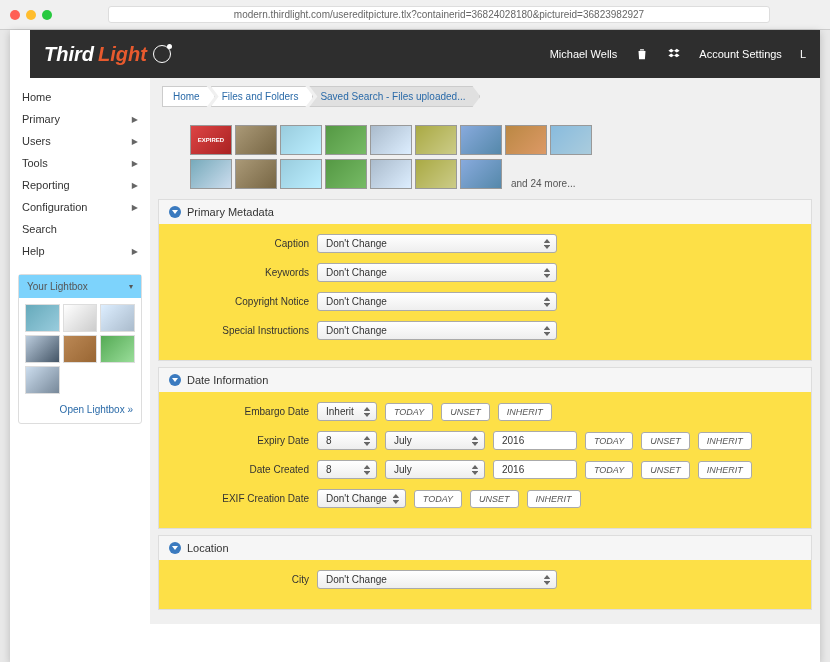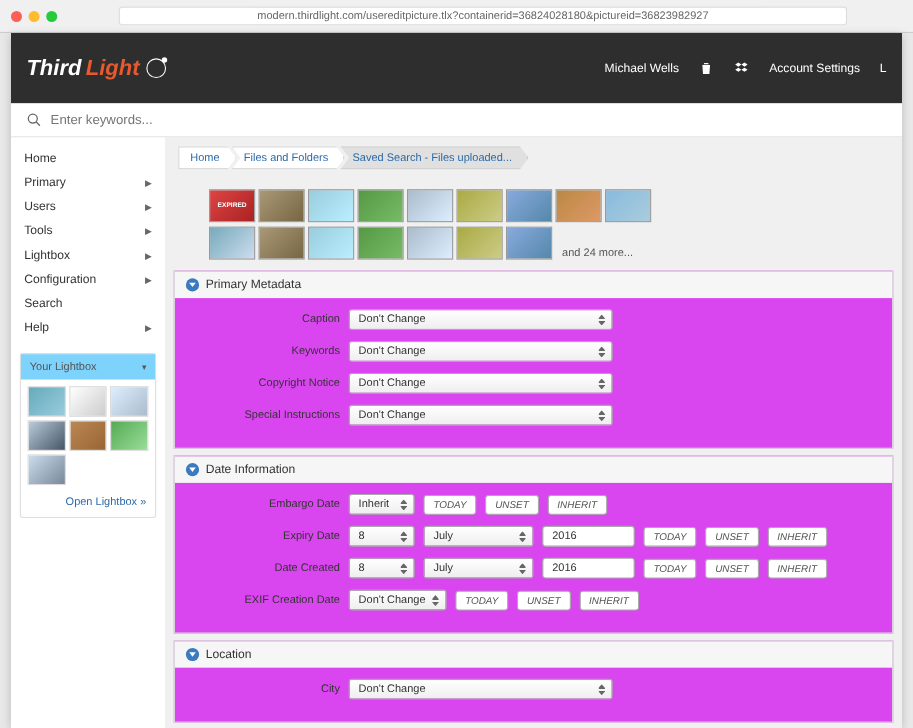--- a/index.html
+++ b/index.html
@@ -4,21 +4,21 @@
   <style>
     * { margin: 0; padding: 0; box-sizing: border-box; font-family: -apple-system, BlinkMacSystemFont, "Segoe UI", Helvetica, Arial, sans-serif; }
     body { background: #e8e8e8; width: 830px; height: 662px; overflow: hidden; }
     .browser-chrome { background: #f0f0f0; height: 30px; display: flex; align-items: center; padding: 0 10px; gap: 6px; border-bottom: 1px solid #ccc; }
     .traffic-light { width: 10px; height: 10px; border-radius: 50%; }
     .red { background: #ff5f56; }
     .yellow { background: #ffbd2e; }
     .green { background: #27c93f; }
     .url-bar { flex: 1; margin: 0 50px; font-size: 10px; color: #666; text-align: center; background: #fff; border: 1px solid #ddd; border-radius: 3px; padding: 2px 8px; }
     .app { background: #fff; margin: 0 10px; box-shadow: 0 2px 8px rgba(0,0,0,0.2); height: calc(100% - 30px); overflow: hidden; }
-    .topbar { background: #2e2e2e; height: 64px; display: flex; align-items: center; padding: 0 14px; color: #fff; }
+    .topbar { background: #2e2e2e; height: 48px; display: flex; align-items: center; padding: 0 14px; color: #fff; margin-left: 20px; }
     .logo { font-size: 20px; font-weight: 300; font-style: italic; display: flex; align-items: center; gap: 4px; }
     .logo-third { color: #fff; font-weight: 600; }
     .logo-light { color: #e85a2e; font-weight: 600; }
     .logo-icon { width: 18px; height: 18px; border: 1.5px solid #fff; border-radius: 50%; position: relative; margin-left: 2px; }
     .logo-icon::after { content: ''; position: absolute; width: 5px; height: 5px; background: #fff; border-radius: 50%; top: -2px; right: -2px; }
     .topbar-spacer { flex: 1; }
     .topbar-item { font-size: 11px; color: #fff; margin-left: 18px; display: flex; align-items: center; gap: 4px; cursor: pointer; }
     .topbar-icon { width: 14px; height: 14px; fill: #fff; }
     .search-bar { background: #fff; border-bottom: 1px solid #ddd; padding: 8px 14px; display: flex; align-items: center; gap: 8px; }
     .search-bar input { border: none; outline: none; font-size: 12px; flex: 1; color: #333; }
@@ -55,21 +55,21 @@
     .strip-thumb:nth-child(8) { background: linear-gradient(135deg, #b84, #d96); }
     .strip-thumb:nth-child(9) { background: linear-gradient(135deg, #8bd, #acd); }
     .strip-thumb:nth-child(10) { background: linear-gradient(135deg, #789, #456); }
     .strip-thumb:nth-child(11) { background: linear-gradient(135deg, #abc, #789); }
     .strip-thumb:nth-child(12) { background: linear-gradient(135deg, #f96, #c43); }
     .strip-thumb:nth-child(13) { background: linear-gradient(135deg, #ddd, #aaa); }
     .strip-thumb:nth-child(14) { background: linear-gradient(135deg, #8bd, #5ac); }
     .strip-thumb:nth-child(15) { background: linear-gradient(135deg, #234, #567); }
     .strip-thumb:nth-child(16) { background: linear-gradient(135deg, #bcd, #89a); }
     .more-label { font-size: 10px; color: #555; align-self: flex-end; margin-left: 6px; }
-    .section { margin: 6px 8px; background: #d946ef; border: 1px solid #ddd; }
+    .section { margin: 6px 8px; background: #fde047; border: 1px solid #ddd; }
     .section-header { background: #f6f6f6; padding: 6px 10px; font-size: 11px; color: #333; display: flex; align-items: center; gap: 6px; }
     .collapse-icon { width: 12px; height: 12px; background: #3a7abf; border-radius: 50%; position: relative; }
     .collapse-icon::after { content: ''; position: absolute; top: 4px; left: 3px; width: 0; height: 0; border-left: 3px solid transparent; border-right: 3px solid transparent; border-top: 4px solid #fff; }
     .form-rows { padding: 10px 20px; }
     .form-row { display: flex; align-items: center; margin-bottom: 10px; gap: 8px; }
     .form-label { width: 130px; text-align: right; font-size: 10px; color: #333; }
     .select-box { background: linear-gradient(#fff, #eee); border: 1px solid #aaa; border-radius: 3px; padding: 3px 18px 3px 8px; font-size: 10px; color: #333; min-width: 160px; position: relative; cursor: pointer; }
     .select-box.narrow { min-width: 60px; }
     .select-box.med { min-width: 100px; }
     .select-box::after { content: ''; position: absolute; right: 6px; top: 4px; width: 6px; height: 10px; background: linear-gradient(#666 40%, transparent 40%, transparent 60%, #666 60%); clip-path: polygon(0 35%, 50% 0, 100% 35%, 100% 65%, 50% 100%, 0 65%); }
@@ -110,47 +110,40 @@
         </svg>
     </div>
     <div class="topbar-item">
       <span>Account Settings</span>
     </div>
     <div class="topbar-item">
       <span>L</span>
     </div>
   </div>
 
-  <div class="search-bar">
-    <svg width="14" height="14" viewBox="0 0 24 24" fill="none" stroke="#666" stroke-width="2">
-        <circle cx="10" cy="10" r="7"></circle>
-        <line x1="15" y1="15" x2="21" y2="21"></line>
-      </svg>
-    <input type="text" placeholder="Enter keywords..." style="">
-  </div>
 
   <div class="layout">
     <div class="sidebar">
       <div class="nav-item">
           <span>Home</span>
         </div>
       <div class="nav-item">
           <span>Primary</span>
           <span class="chev">▶</span>
         </div>
       <div class="nav-item">
           <span>Users</span>
           <span class="chev">▶</span>
         </div>
       <div class="nav-item">
           <span>Tools</span>
           <span class="chev">▶</span>
         </div>
       <div class="nav-item">
-          <span>Lightbox</span>
+          <span>Reporting</span>
           <span class="chev">▶</span>
         </div>
       <div class="nav-item">
           <span>Configuration</span>
           <span class="chev">▶</span>
         </div>
       <div class="nav-item">
           <span>Search</span>
         </div>
       <div class="nav-item">

